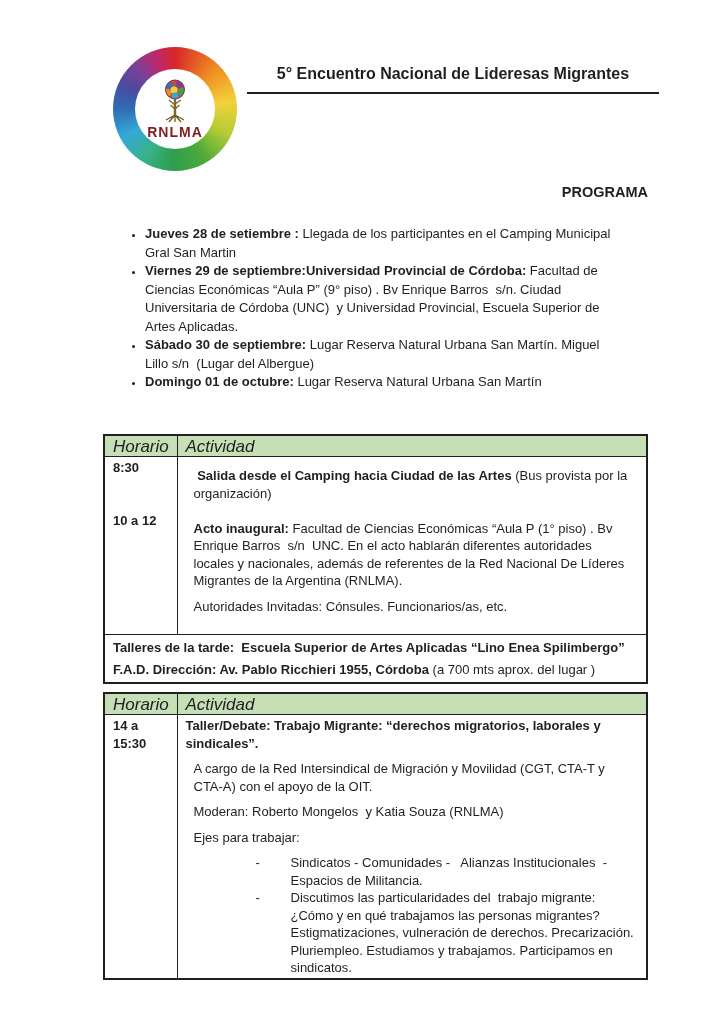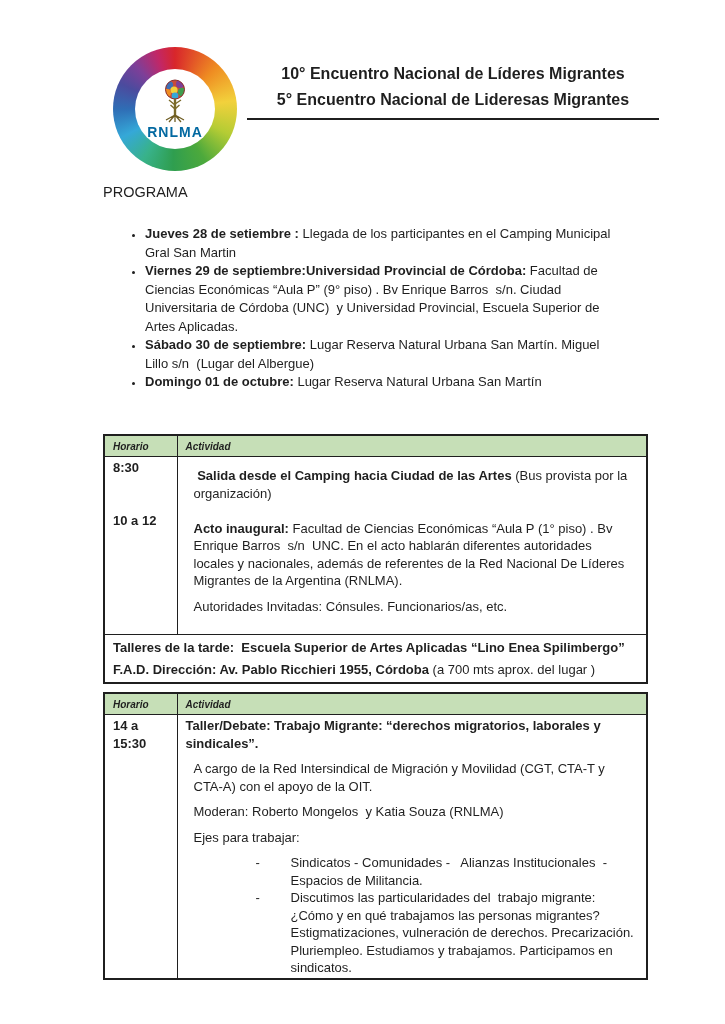--- a/index.html
+++ b/index.html
@@ -11,46 +11,46 @@
   .masthead { display:flex; align-items:flex-start; margin:47px 0 0 113px; }
   .logo { position:relative; width:124px; height:124px; flex:none; }
   .ring { position:absolute; inset:0; border-radius:50%;
           background:conic-gradient(from 0deg,
             #d8262b 0deg, #ef8d22 45deg, #f2d13c 82deg, #b5cc34 115deg,
             #4ca93c 150deg, #2f9e4f 182deg, #38b28a 212deg, #35a8d8 242deg,
             #2f6db5 270deg, #4b4b9e 295deg, #7e3f98 318deg, #c22766 342deg, #d8262b 360deg); }
   .ring::after { content:""; position:absolute; inset:22px; background:#fff; border-radius:50%; }
   .logo-inner { position:absolute; inset:22px; display:flex; flex-direction:column;
                 align-items:center; justify-content:center; z-index:2; }
-  .logo-label { font-size:14px; font-weight:bold; letter-spacing:1px; color:#0369a1; margin-top:1px; }
+  .logo-label { font-size:14px; font-weight:bold; letter-spacing:1px; color:#7f1d1d; margin-top:1px; }
 
   
   .titles { margin:14px 0 0 10px; width:412px; text-align:center;
             border-bottom:2px solid #1f1f1f; padding-bottom:5px; }
   .titles h1 { font-size:16px; line-height:26px; font-weight:bold; white-space:nowrap; }
 
   
-  .programa { margin:13px 0 0 103px; width:545px; text-align:left;
-              font-size:14.5px; font-weight:normal; }
+  .programa { margin:13px 0 0 103px; width:545px; text-align:right;
+              font-size:14.5px; font-weight:bold; }
 
   
   ul.bullets { margin:25px 0 0 103px; width:516px; padding-left:42px; list-style:disc; }
   ul.bullets li { font-size:13px; line-height:18.5px; }
   ul.bullets li::marker { font-size:11px; }
   .t { white-space:pre-wrap; }
 
   
   table.sched { margin:0 0 0 103px; width:545px; border-collapse:collapse; table-layout:fixed;
                 font-size:13px; line-height:17.5px; }
   table.sched.first { margin-top:42px; }
   table.sched.second { margin-top:8px; }
   table.sched, table.sched th, table.sched td { border:1.5px solid #1f1f1f; }
   table.sched { border-width:2px; }
   table.sched th, table.sched td { padding:2px 8px 1px 8px; vertical-align:top; text-align:left; }
-  th.hdr { background:#c6dfb7; font-style:italic; font-weight:bold; font-size:10px; }
+  th.hdr { background:#c6dfb7; font-style:italic; font-weight:normal; font-size:17px; }
   col.c-time { width:73px; }
   td.time { font-weight:bold; }
   .time2 { margin-top:35px; }
   p.para { margin:8px; }
   p.gap-after { margin-bottom:17.5px; }
   td.merged { line-height:22px; padding-top:3px; padding-bottom:3px; }
   .u { text-decoration:underline; }
 
   
   .ditem { display:flex; }
@@ -83,21 +83,20 @@
           </g>
           <circle cx="21" cy="10.5" r="9.5" fill="none" stroke="#8a2f2f" stroke-width="1"></circle>
           <path d="M21 20 L21 36" stroke="#7a6a2a" stroke-width="2.4" fill="none"></path>
           <path d="M21 26 L15 21 M21 25 L27 21 M21 30 L16.5 26 M21 30 L25.5 26" stroke="#7a6a2a" stroke-width="1.4" fill="none"></path>
           <path d="M21 36 L12 41 M21 36 L15 43 M21 36 L21 43 M21 36 L27 43 M21 36 L30 41" stroke="#6f5d22" stroke-width="1.3" fill="none"></path>
         </svg>
         <div class="logo-label">RNLMA</div>
       </div>
     </div>
     <div class="titles">
-      <h1>10° Encuentro Nacional de Líderes Migrantes</h1>
       <h1>5° Encuentro Nacional de Lideresas Migrantes</h1>
     </div>
   </div>
 
   <div class="programa">PROGRAMA</div>
 
   <ul class="bullets">
     <li><b class="t">Jueves 28 de setiembre :</b><span class="t"> Llegada de los participantes en el Camping Municipal Gral San Martin</span></li>
     <li><b class="t">Viernes 29 de septiembre:Universidad Provincial de Córdoba:</b><span class="t"> Facultad de Ciencias Económicas “Aula P” (9° piso) . Bv Enrique Barros  s/n. Ciudad Universitaria de Córdoba (UNC)  y Universidad Provincial, Escuela Superior de Artes Aplicadas.</span></li>
     <li><b class="t">Sábado 30 de septiembre:</b><span class="t"> Lugar Reserva Natural Urbana San Martín. Miguel Lillo s/n  (Lugar del Albergue)</span></li>

